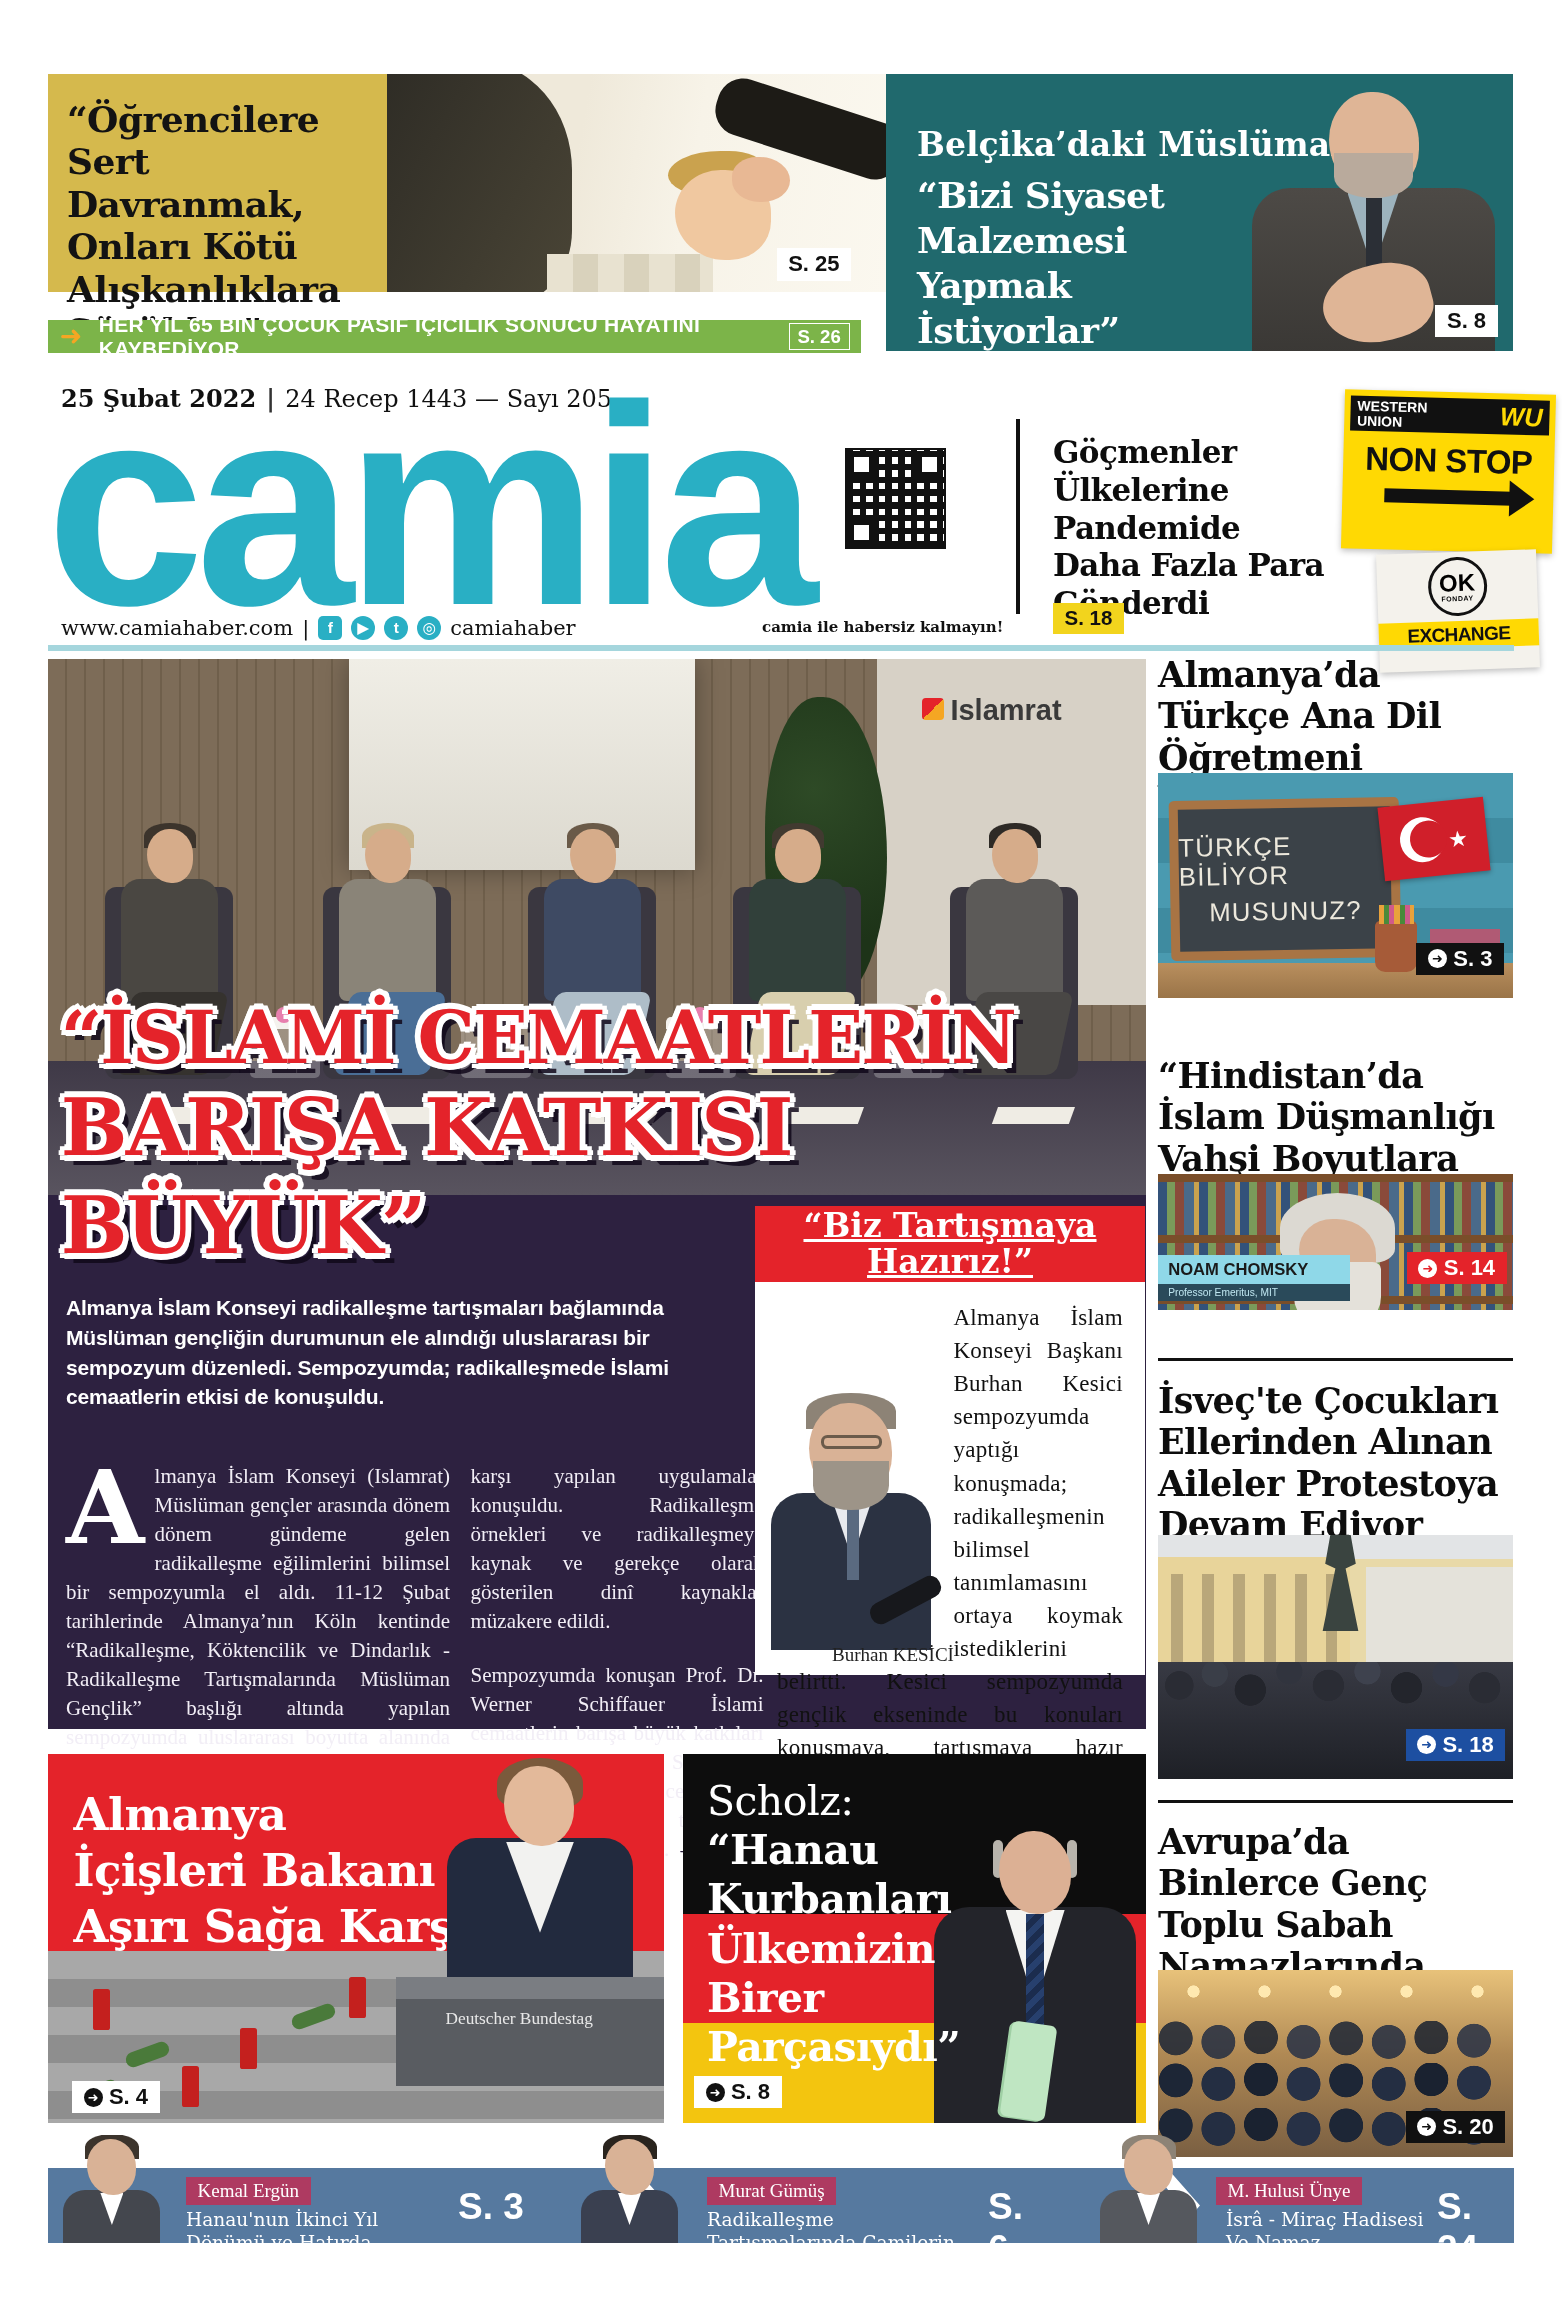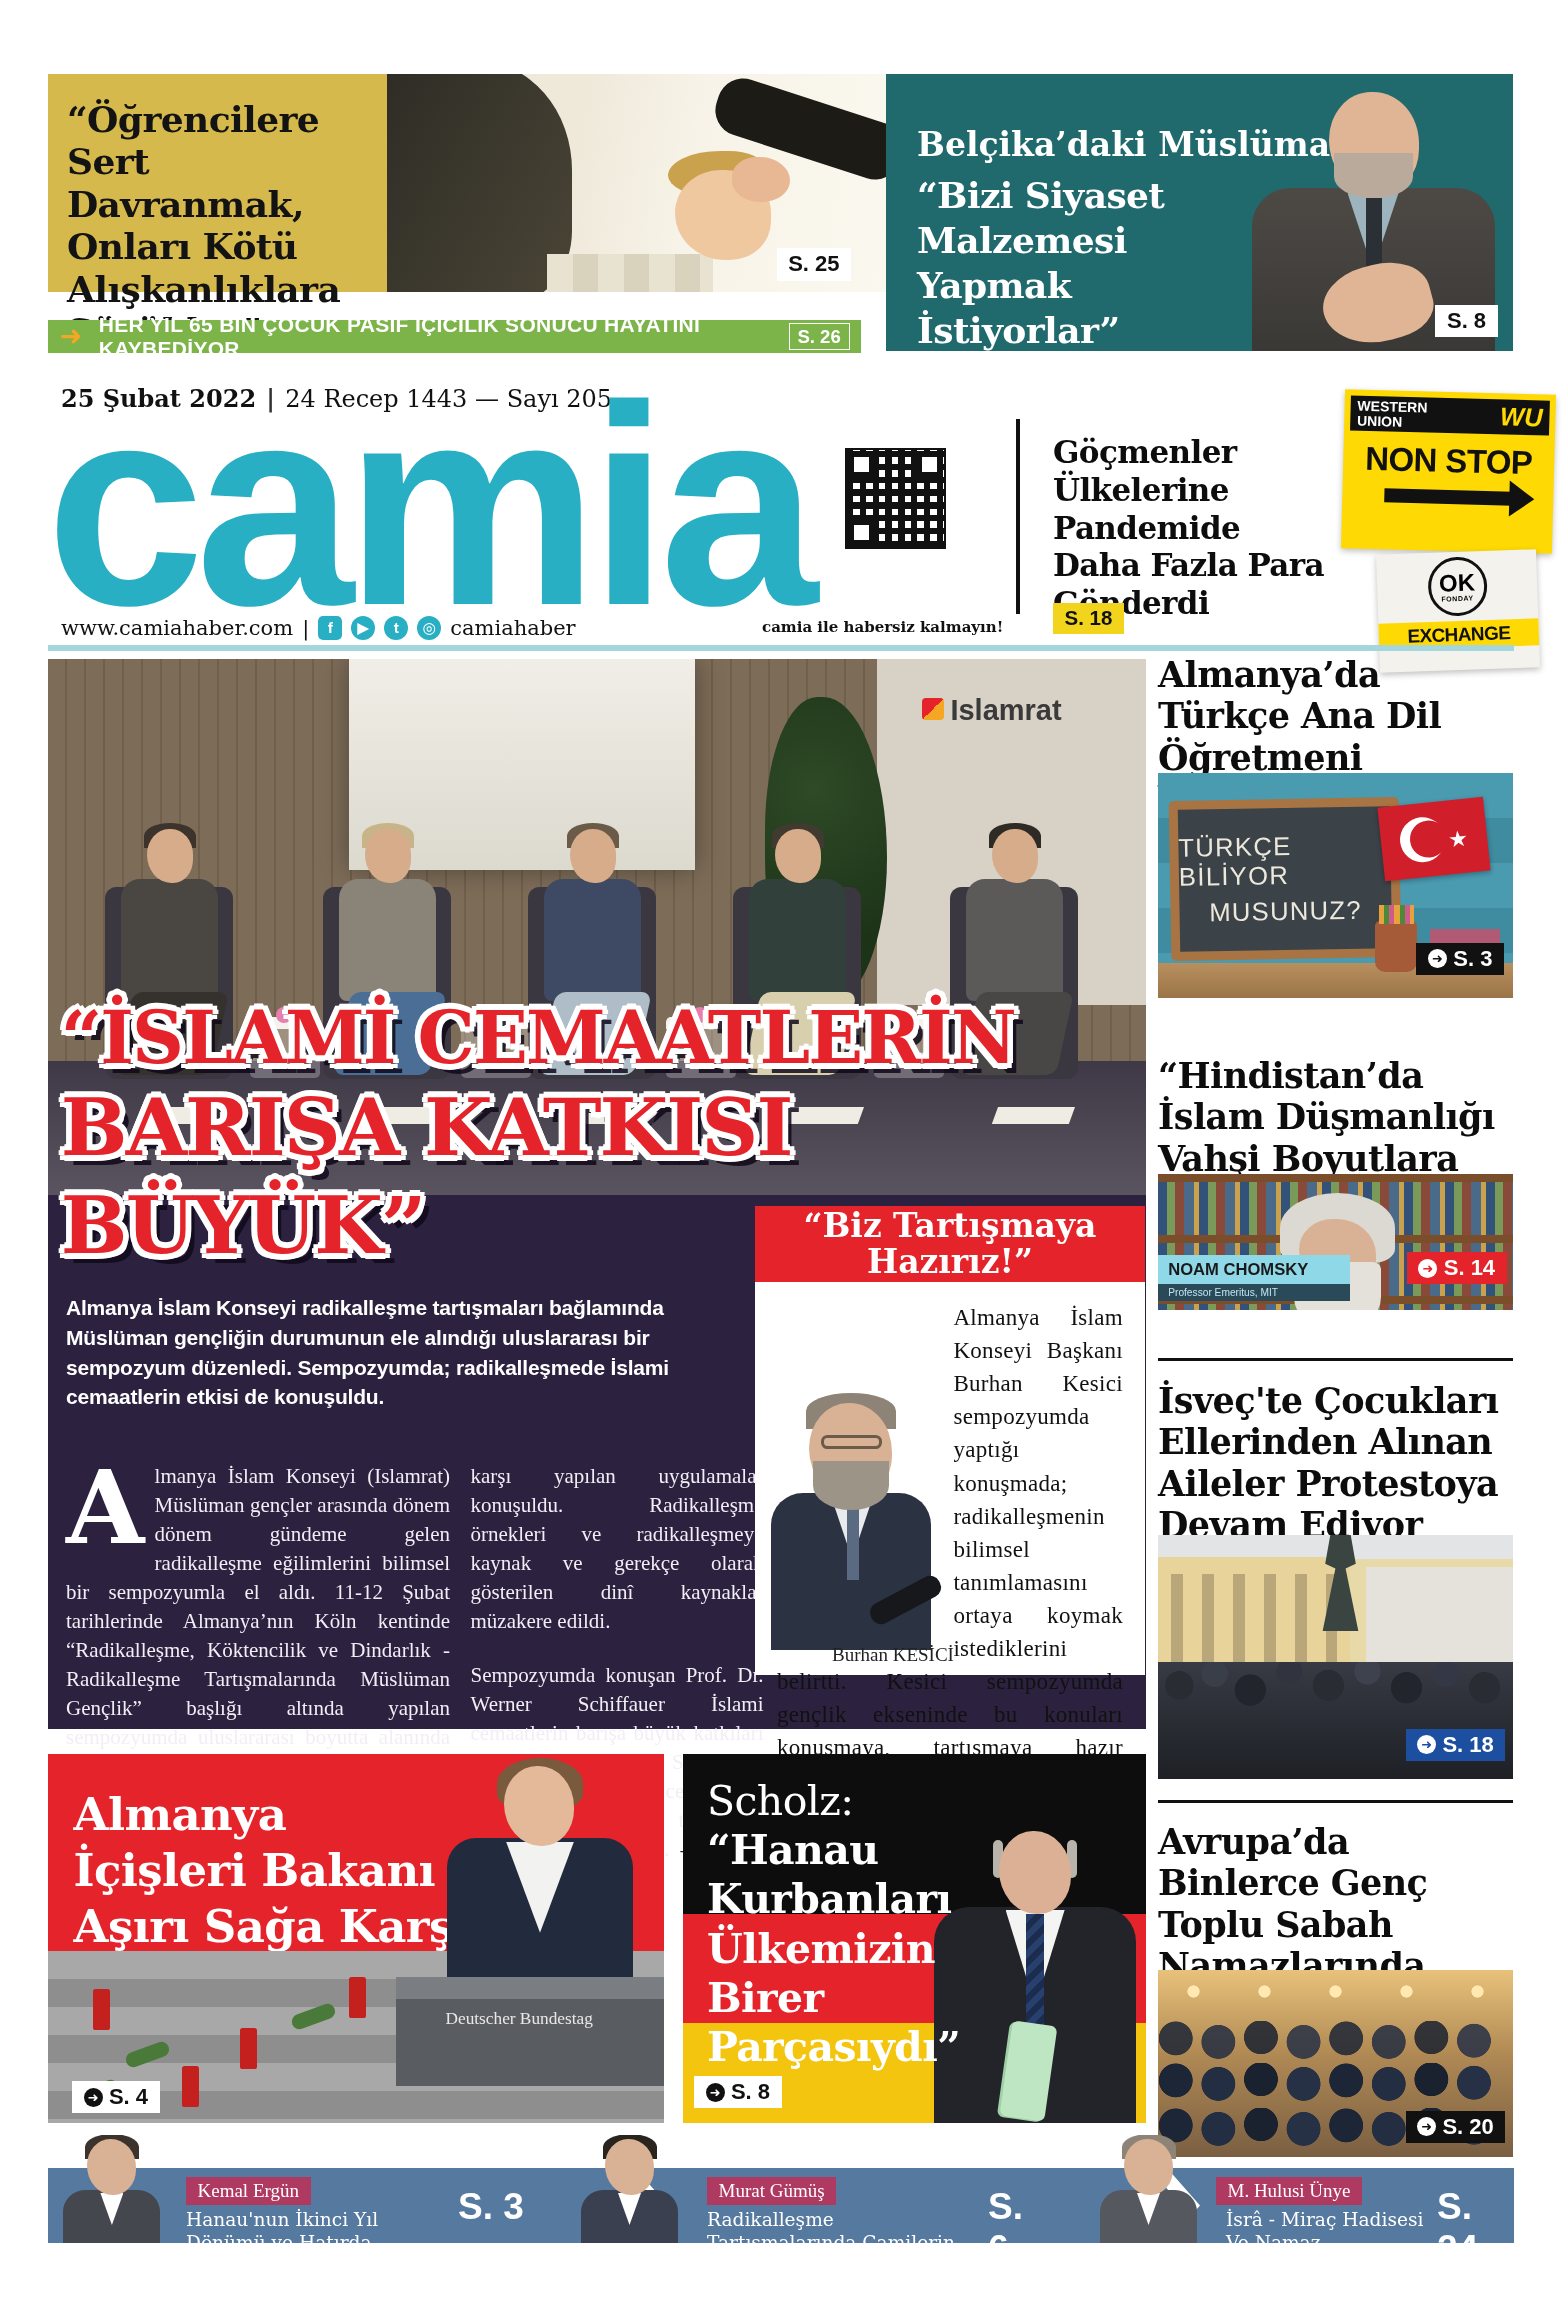--- a/index.html
+++ b/index.html
@@ -120,21 +120,21 @@
   .bodycols{position:absolute;left:18px;top:803px;width:698px;display:flex;gap:20.5px;color:#f2eef6;font-family:var(--serif);font-size:21px;line-height:1.38;text-align:justify;}
   .bodycols .c1{width:384px;}
   .bodycols .c2{width:293px;}
   .dropcap{float:left;font-family:var(--slab);font-weight:bold;font-size:101px;line-height:0.82;padding:5.1px 10.2px 0 0;color:#fff;}
   .c2 p + p{margin-top:25.6px;}
   .sref{font-family:var(--sans);font-weight:bold;white-space:nowrap;}
   .sref::before{content:"➜";display:inline-block;width:16.6px;height:16.6px;margin:0 3.8px 0 6.4px;background:#fff;color:var(--purple);border-radius:50%;font-size:11px;line-height:16.6px;text-align:center;vertical-align:1.3px;}
 
   .quote-box{position:absolute;left:707px;top:547px;width:390px;height:469px;background:#fff;}
   .qb-head{height:76px;background:var(--red);display:flex;align-items:center;justify-content:center;text-align:center;}
-  .qb-head h3{font-family:var(--slab);font-weight:bold;font-size:33px;line-height:1.08;color:#fff;}
+  .qb-head h3{font-family:var(--slab);font-weight:bold;font-size:33px;line-height:1.08;color:#fff;text-decoration:underline;}
   .qb-body{padding:19px 22px 0 22px;font-family:var(--serif);font-size:23px;line-height:1.44;color:#111;text-align:justify;letter-spacing:0.3px;}
   .kesici{float:left;width:170px;height:253px;margin:96px 12.8px 0 -6.4px;position:relative;}
   .k-head{position:absolute;left:38px;top:6.4px;width:83px;height:96px;background:#d9b296;border-radius:48% 52% 46% 54%;}
   .k-hair{position:absolute;left:35px;top:-3.8px;width:90px;height:36px;background:#8d8376;border-radius:50% 50% 0 0;}
   .k-beard{position:absolute;left:42px;top:64px;width:76px;height:49px;background:#9d9488;border-radius:0 0 50% 50%;}
   .k-glass{position:absolute;left:50px;top:38px;width:61px;height:14px;border:3.2px solid #6b5b4b;border-radius:6.4px;background:transparent;}
   .k-suit{position:absolute;left:0px;top:96px;width:160px;height:157px;background:#2b3242;border-radius:32px 32px 0 0;}
   .k-shirt{position:absolute;left:61px;top:101px;width:41px;height:61px;background:#e8eaee;clip-path:polygon(0 0,100% 0,50% 100%);}
   .k-tie{position:absolute;left:76px;top:106px;width:12.8px;height:77px;background:#5a6a80;}
   .k-mic{position:absolute;left:96px;top:192px;width:77px;height:22px;background:#17181c;border-radius:10.2px;transform:rotate(-28deg);}

